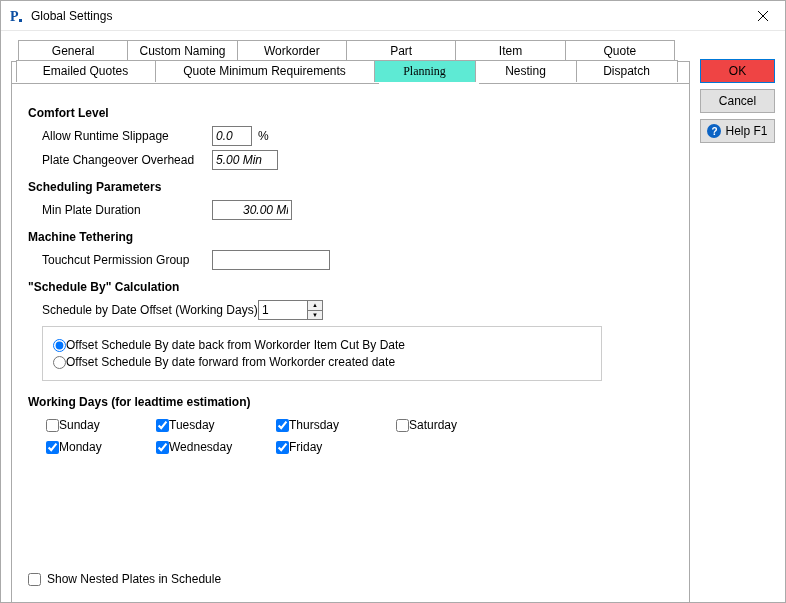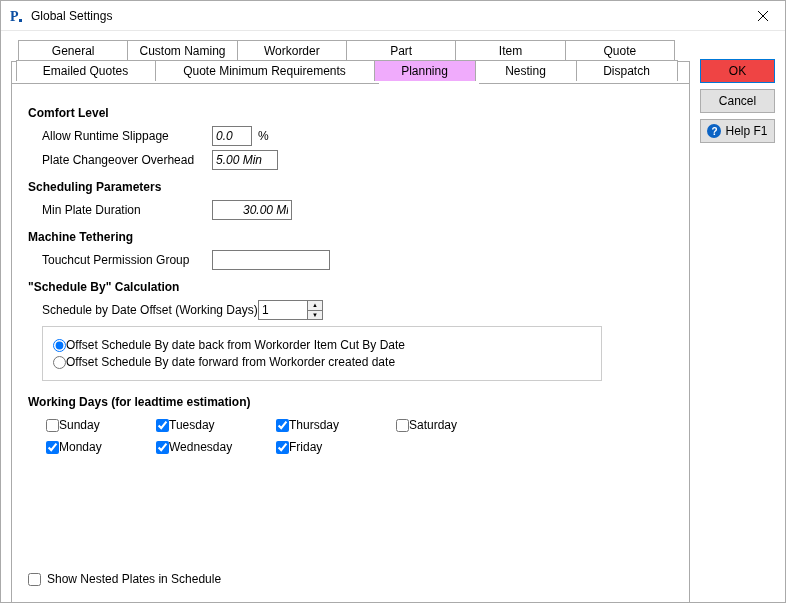--- a/index.html
+++ b/index.html
@@ -69,23 +69,24 @@
     border-bottom: none;
     padding: 3px 0;
     background: #fff;
     text-align: center;
     cursor: pointer;
     margin-left: -1px;
     white-space: nowrap;
   }
   .tab-row .tab:first-child { margin-left: 0; }
   .tab.active {
-    background: #f0abfc;
+    background: #5eead4;
     position: relative;
     z-index: 3;
+    font-family: Liberation Serif, serif;
   }
   .tab-rows-container {
     position: absolute;
     left: 6px; right: 14px;
     top: -21px;
   }
   .tab-row1 .tab { width: 113px; }
   .tab-row2 .tab { flex: 1; }
   .tab-row2 { margin-top: -1px; justify-content: center; }
   .tabs-body {

